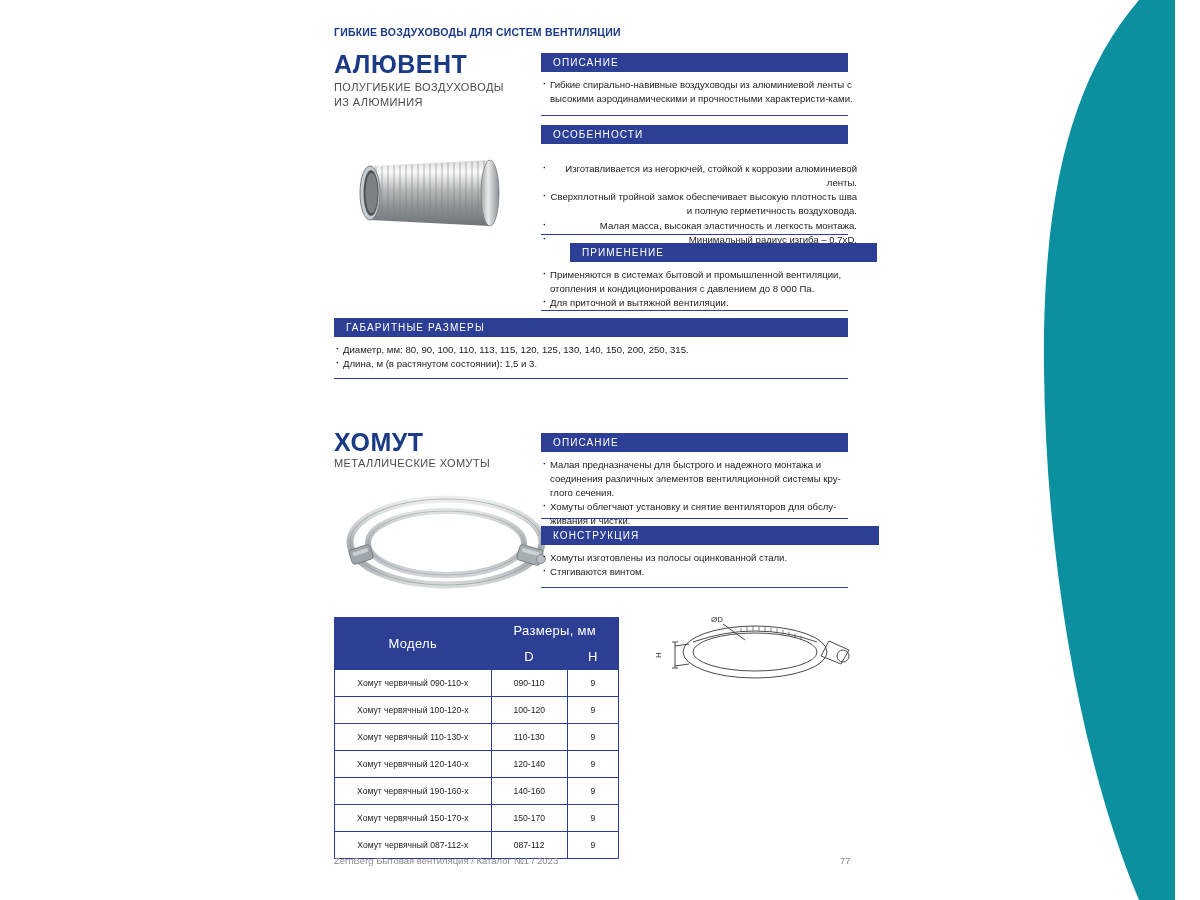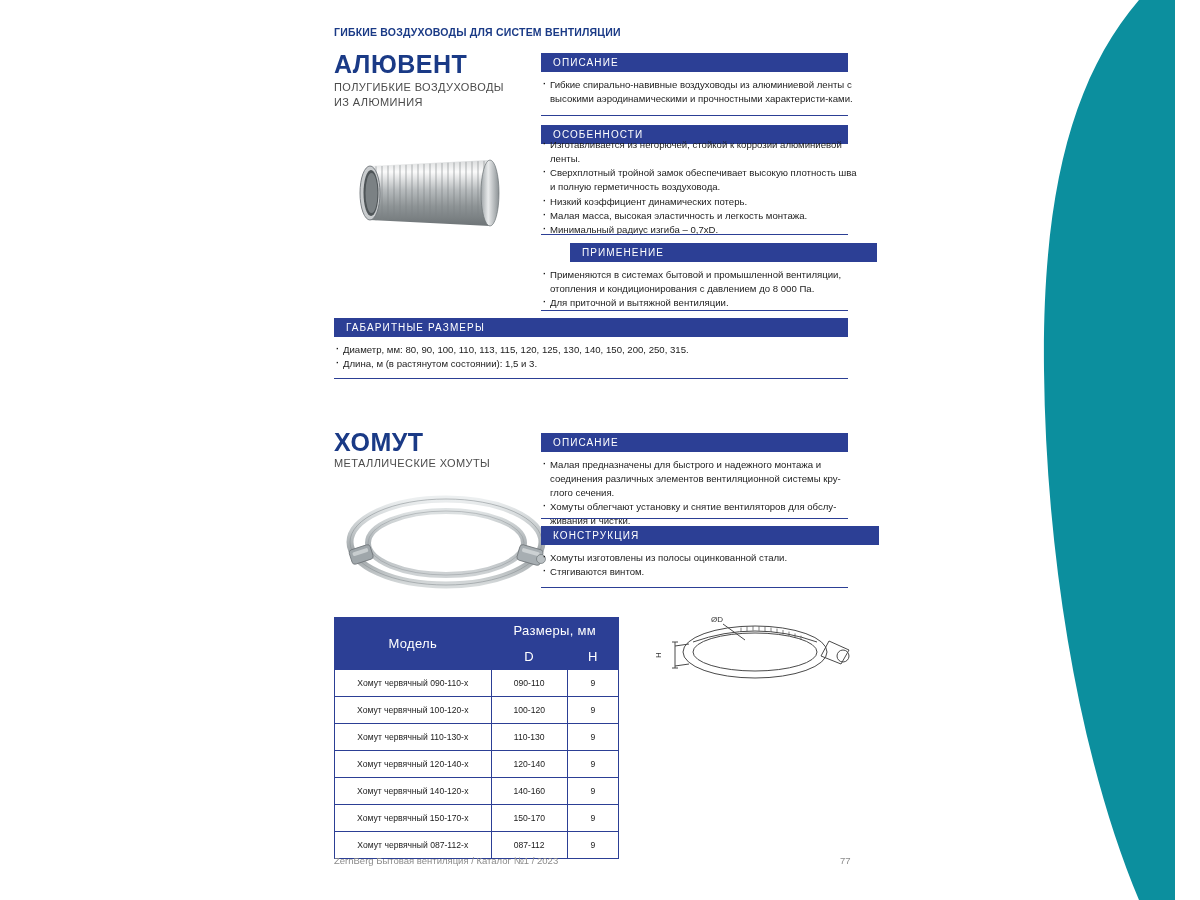--- a/index.html
+++ b/index.html
@@ -289,25 +289,24 @@
 
   <div class="blk-head" style="left:541px; top:53px; width:307px;">ОПИСАНИЕ</div>
   <div class="blk-body" style="left:541px; top:78px; width:316px;">
     <ul>
       <li>Гибкие спирально-навивные воздуховоды из алюминиевой ленты с высокими аэродинамическими и прочностными характеристи-ками.</li>
     </ul>
   </div>
   <div class="rule" style="left:541px; top:115px; width:307px;"></div>
 
   <div class="blk-head" style="left:541px; top:125px; width:307px;">ОСОБЕННОСТИ</div>
-  <div class="blk-body" style="left:541px; top:138px; width:316px;">
+  <div class="blk-body" style="left:541px; top:162px; width:316px;text-align:right;">
     <ul>
       <li>Изготавливается из негорючей, стойкой к коррозии алюминиевой ленты.</li>
       <li>Сверхплотный тройной замок обеспечивает высокую плотность шва и полную герметичность воздуховода.</li>
-      <li>Низкий коэффициент динамических потерь.</li>
       <li>Малая масса, высокая эластичность и легкость монтажа.</li>
       <li>Минимальный радиус изгиба – 0,7xD.</li>
     </ul>
   </div>
   <div class="rule" style="left:541px; top:234px; width:307px;"></div>
 
   <div class="blk-head" style="left:562px; top:243px; width:307px;margin-left:8px;">ПРИМЕНЕНИЕ</div>
   <div class="blk-body" style="left:541px; top:268px; width:316px;">
     <ul>
       <li>Применяются в системах бытовой и промышленной вентиляции, отопления и кондиционирования с давлением до 8 000 Па.</li>
@@ -405,21 +404,21 @@
         <td class="model">Хомут червячный 110-130-х</td>
         <td class="dim">110-130</td>
         <td class="h">9</td>
       </tr>
       <tr>
         <td class="model">Хомут червячный 120-140-х</td>
         <td class="dim">120-140</td>
         <td class="h">9</td>
       </tr>
       <tr>
-        <td class="model">Хомут червячный 140-120-х</td>
+        <td class="model">Хомут червячный 190-160-х</td>
         <td class="dim">140-160</td>
         <td class="h">9</td>
       </tr>
       <tr>
         <td class="model">Хомут червячный 150-170-х</td>
         <td class="dim">150-170</td>
         <td class="h">9</td>
       </tr>
       <tr>
         <td class="model">Хомут червячный 087-112-х</td>

